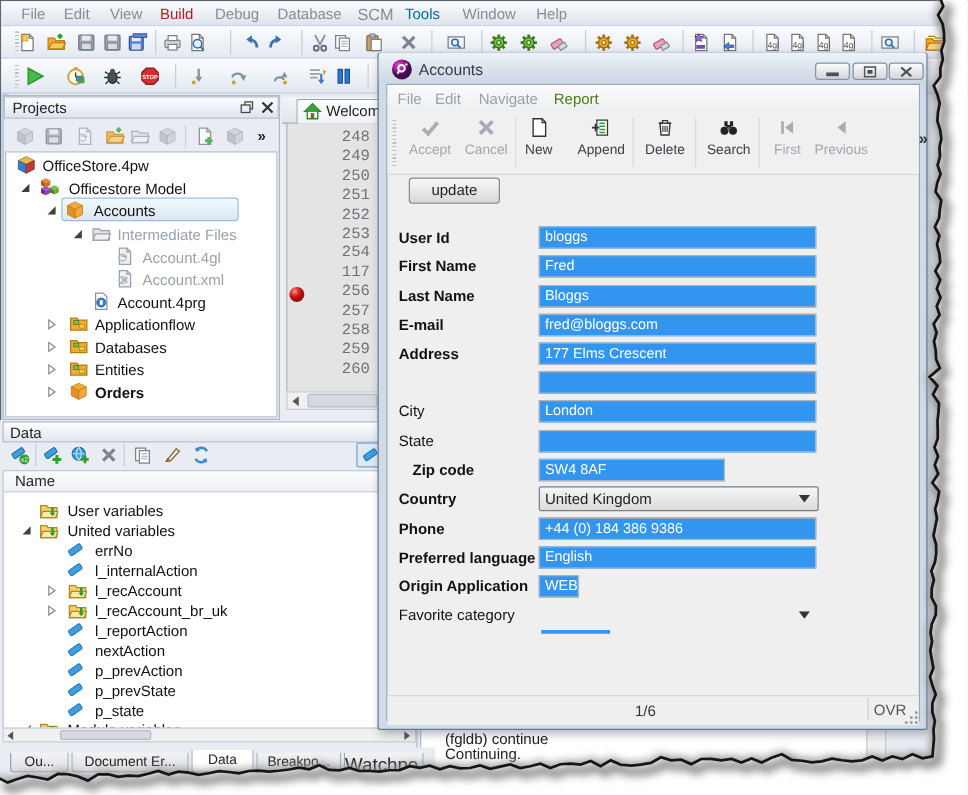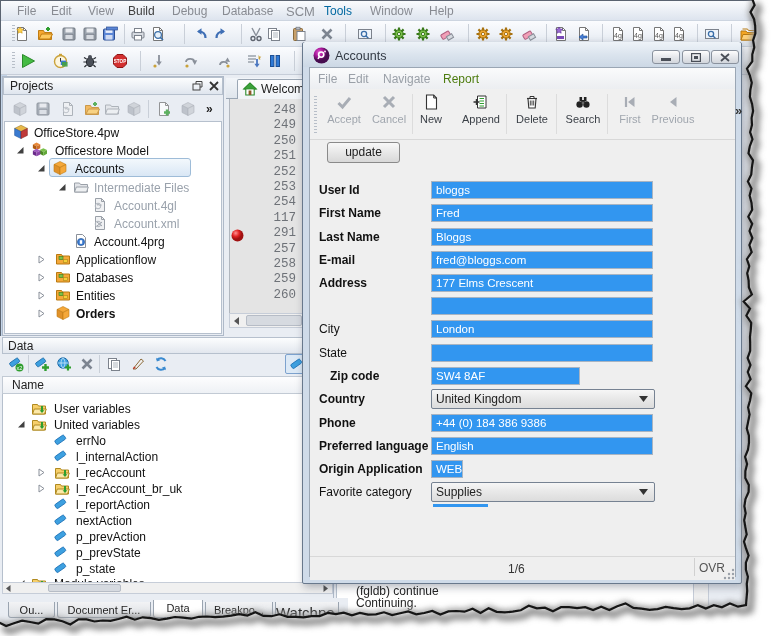--- a/index.html
+++ b/index.html
@@ -20,21 +20,21 @@
 </style></head><body>
 <div id="root">
 
 <div class="abs" style="left:0;top:0;width:774px;height:636px;background:#e9edf3"></div>
 <div class="abs" style="left:0;top:0;width:774px;height:636px;border-left:1px solid #5a6370;border-top:1px solid #5a6370;background:transparent"></div>
 <div class="abs" style="left:1px;top:1px;width:6px;height:635px;background:#c3d4e8"></div>
 <div class="abs" style="left:1px;top:1px;width:773px;height:20px;background:linear-gradient(#fafbfd,#dde4ee);border-bottom:1px solid #cdd5e0"></div>
 <div class="abs" style="left:17px;top:4px;font-size:12px;color:#888b92">File</div>
 <div class="abs" style="left:51px;top:4px;font-size:12px;color:#888b92">Edit</div>
 <div class="abs" style="left:88px;top:4px;font-size:12px;color:#888b92">View</div>
-<div class="abs" style="left:128px;top:4px;font-size:12px;color:#404040">Build</div>
+<div class="abs" style="left:128px;top:4px;font-size:12px;color:#b91c1c">Build</div>
 <div class="abs" style="left:172px;top:4px;font-size:12px;color:#888b92">Debug</div>
 <div class="abs" style="left:222px;top:4px;font-size:12px;color:#888b92">Database</div>
 <div class="abs" style="left:286px;top:4px;font-size:13px;color:#888b92">SCM</div>
 <div class="abs" style="left:324px;top:4px;font-size:12px;color:#0369a1">Tools</div>
 <div class="abs" style="left:370px;top:4px;font-size:12px;color:#888b92">Window</div>
 <div class="abs" style="left:429px;top:4px;font-size:12px;color:#888b92">Help</div>
 <div class="abs" style="left:1px;top:21px;width:773px;height:26px;background:linear-gradient(#fbfcfe,#e3e9f1);border-bottom:1px solid #cdd5e0"></div>
 <div class="grip" style="left:12px;top:25px;height:18px"></div>
 <div class="ic" style="left:14px;top:26px"><svg width="16" height="16" viewBox="0 0 16 16">
         <path d="M3.5 1.5h6l3 3v10h-9z" fill="#fff" stroke="#777" stroke-width="1"></path>
@@ -415,21 +415,21 @@
 <div class="abs" style="left:302px;top:99px;width:32px;height:214px;background:#fff"></div>
 <div class="abs" style="left:229px;top:103px;width:67px;font-family:'Liberation Mono',monospace;font-size:12.5px;color:#6e7278;text-align:right;line-height:15.4px">
       <div style="height:15.4px">248</div>
       <div style="height:15.4px">249</div>
       <div style="height:15.4px">250</div>
       <div style="height:15.4px">251</div>
       <div style="height:15.4px">252</div>
       <div style="height:15.4px">253</div>
       <div style="height:15.4px">254</div>
       <div style="height:15.4px">117</div>
-      <div style="height:15.4px">291</div>
+      <div style="height:15.4px">256</div>
       <div style="height:15.4px">257</div>
       <div style="height:15.4px">258</div>
       <div style="height:15.4px">259</div>
       <div style="height:15.4px">260</div>
     </div>
 <svg class="abs" style="left:231px;top:229px" width="13" height="13">
       <defs>
         <radialGradient id="bp" cx=".35" cy=".3">
           <stop offset="0" stop-color="#ff9090"></stop>
           <stop offset=".6" stop-color="#e02020"></stop>
@@ -677,21 +677,20 @@
 <svg class="abs" style="left:639px;top:396px" width="9" height="6">
       <path d="M0 0h9L4.5 6z" fill="#333"></path>
     </svg>
 <div class="lbl" style="left:319px;top:416px;font-weight:bold">Phone</div>
 <div class="fld" style="left:431px;top:414px;width:222px">+44 (0) 184 386 9386</div>
 <div class="lbl" style="left:319px;top:439px;font-weight:bold">Preferred language</div>
 <div class="fld" style="left:431px;top:437px;width:222px">English</div>
 <div class="lbl" style="left:319px;top:462px;font-weight:bold">Origin Application</div>
 <div class="fld" style="left:431px;top:460px;width:32px">WEB</div>
 <div class="lbl" style="left:319px;top:485px;font-weight:normal">Favorite category</div>
-<div class="combo" style="left:431px;top:482px;width:224px">Supplies</div>
 <svg class="abs" style="left:639px;top:489px" width="9" height="6">
       <path d="M0 0h9L4.5 6z" fill="#333"></path>
     </svg>
 <div class="abs" style="left:433px;top:504px;width:55px;height:3px;background:#3296f0"></div>
 <div class="abs" style="left:310px;top:556px;width:425px;height:24px;border-top:1px solid #d8d8d8;background:#efefef"></div>
 <div class="abs" style="left:508px;top:562px;font-size:12px;color:#333">1/6</div>
 <div class="sep1" style="left:694px;top:558px;height:18px;background:#d0d0d0"></div>
 <div class="abs" style="left:699px;top:561px;font-size:12px;color:#555">OVR</div>
 <svg class="abs" style="left:723px;top:568px" width="12" height="12">
       <g fill="#9aa0a8">

